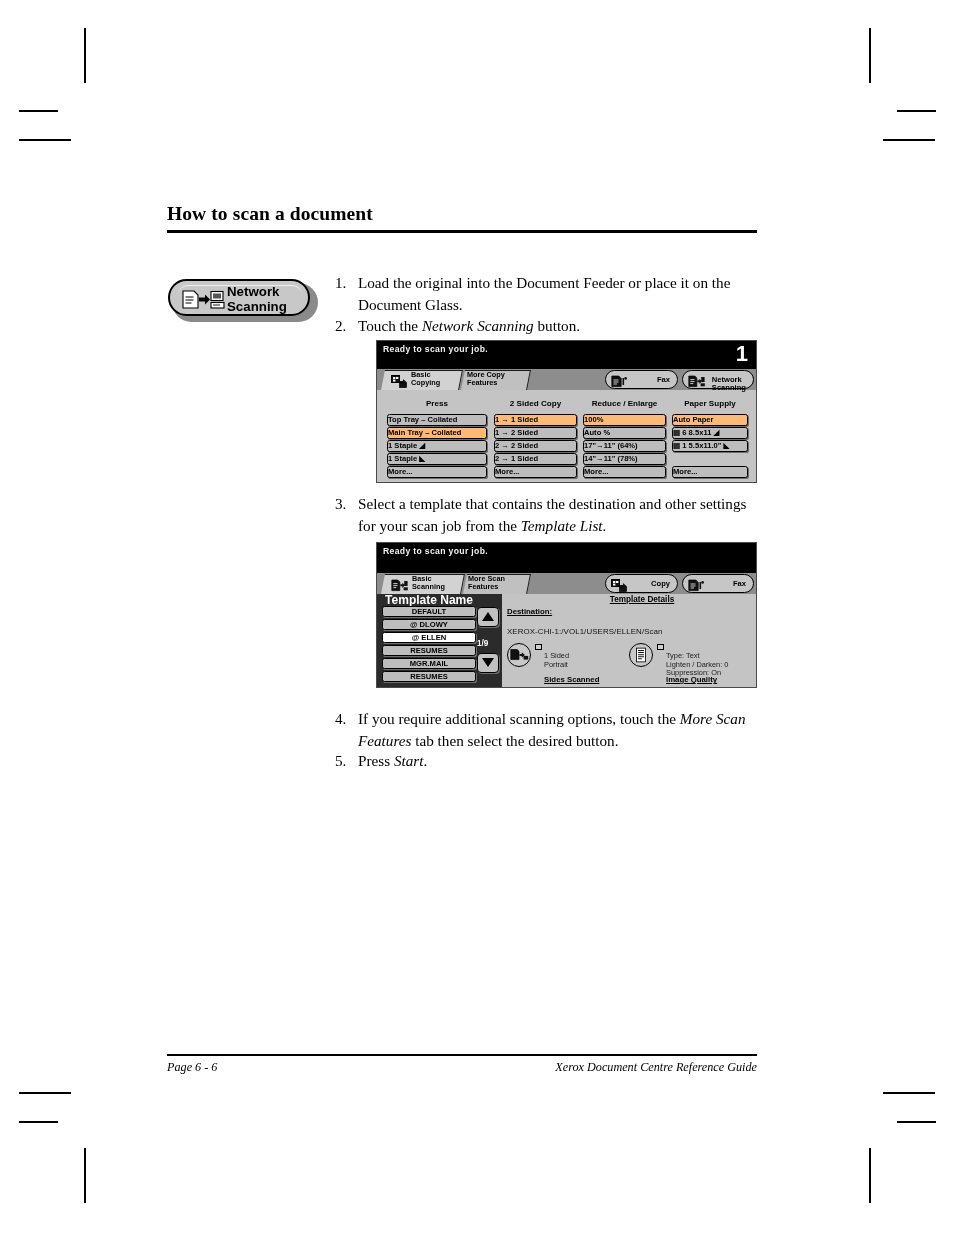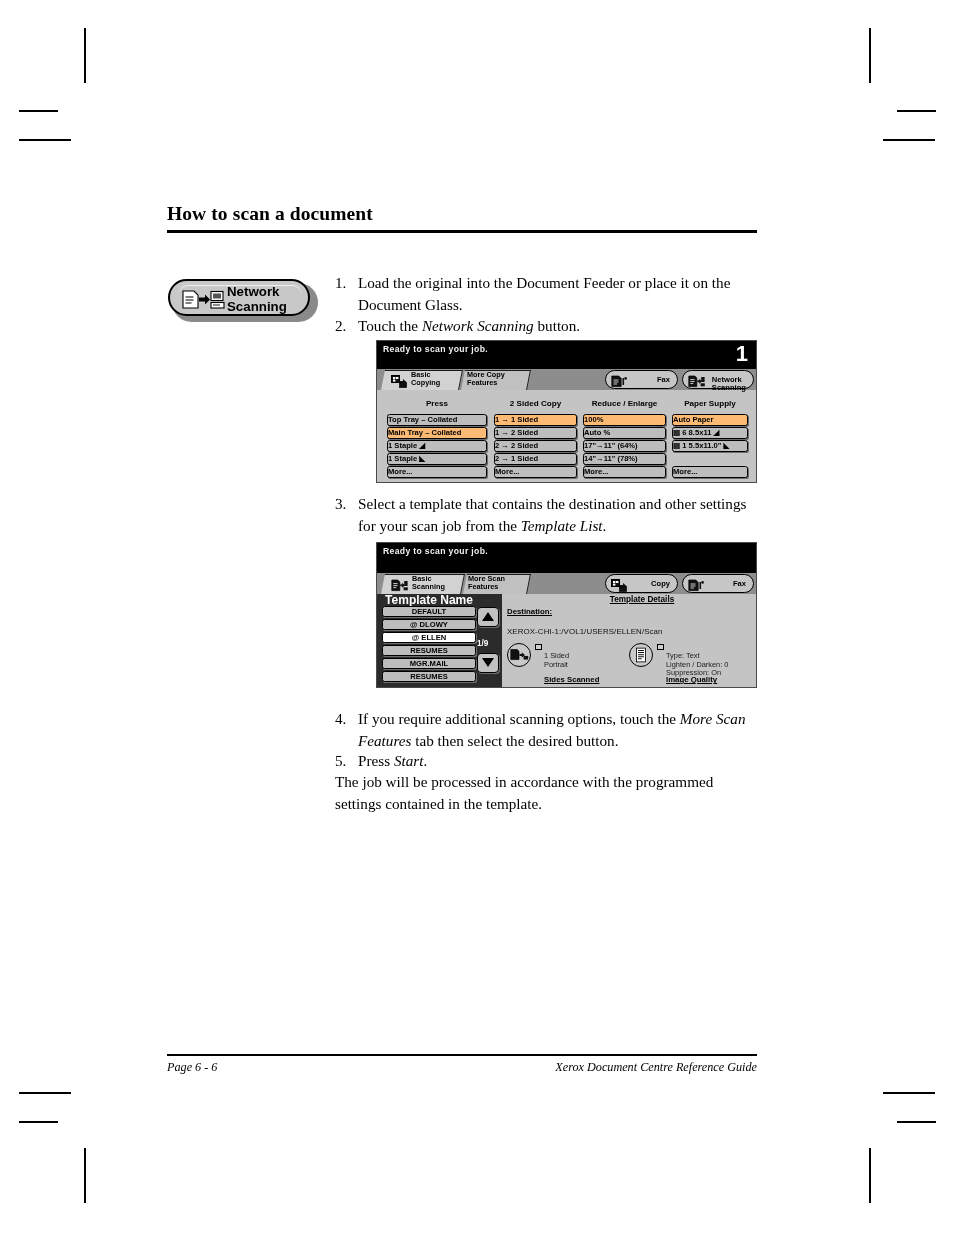--- a/index.html
+++ b/index.html
@@ -655,18 +655,17 @@
   <div class="step" style="left:168px; top:708px; width:425px;">
     <span class="num">4.</span>
     <span class="txt"><span>If you require additional scanning options, touch the </span><i class="it">More Scan Features</i><span> tab then select the desired button.</span></span>
   </div>
 
   <div class="step" style="left:168px; top:750px; width:422px;">
     <span class="num">5.</span>
     <span class="txt"><span>Press </span><i class="it">Start</i><span>.</span></span>
   </div>
 
-  <div class="step-note" style="left:168px; top:771px; width:400px;">The job will be processed in accordance with the programmed settings contained in the template.</div>
 
   <div class="footer-rule"></div>
   <div class="footer-left">Page 6 - 6</div>
   <div class="footer-right">Xerox Document Centre Reference Guide</div>
 </div>
 
 </body></html>

